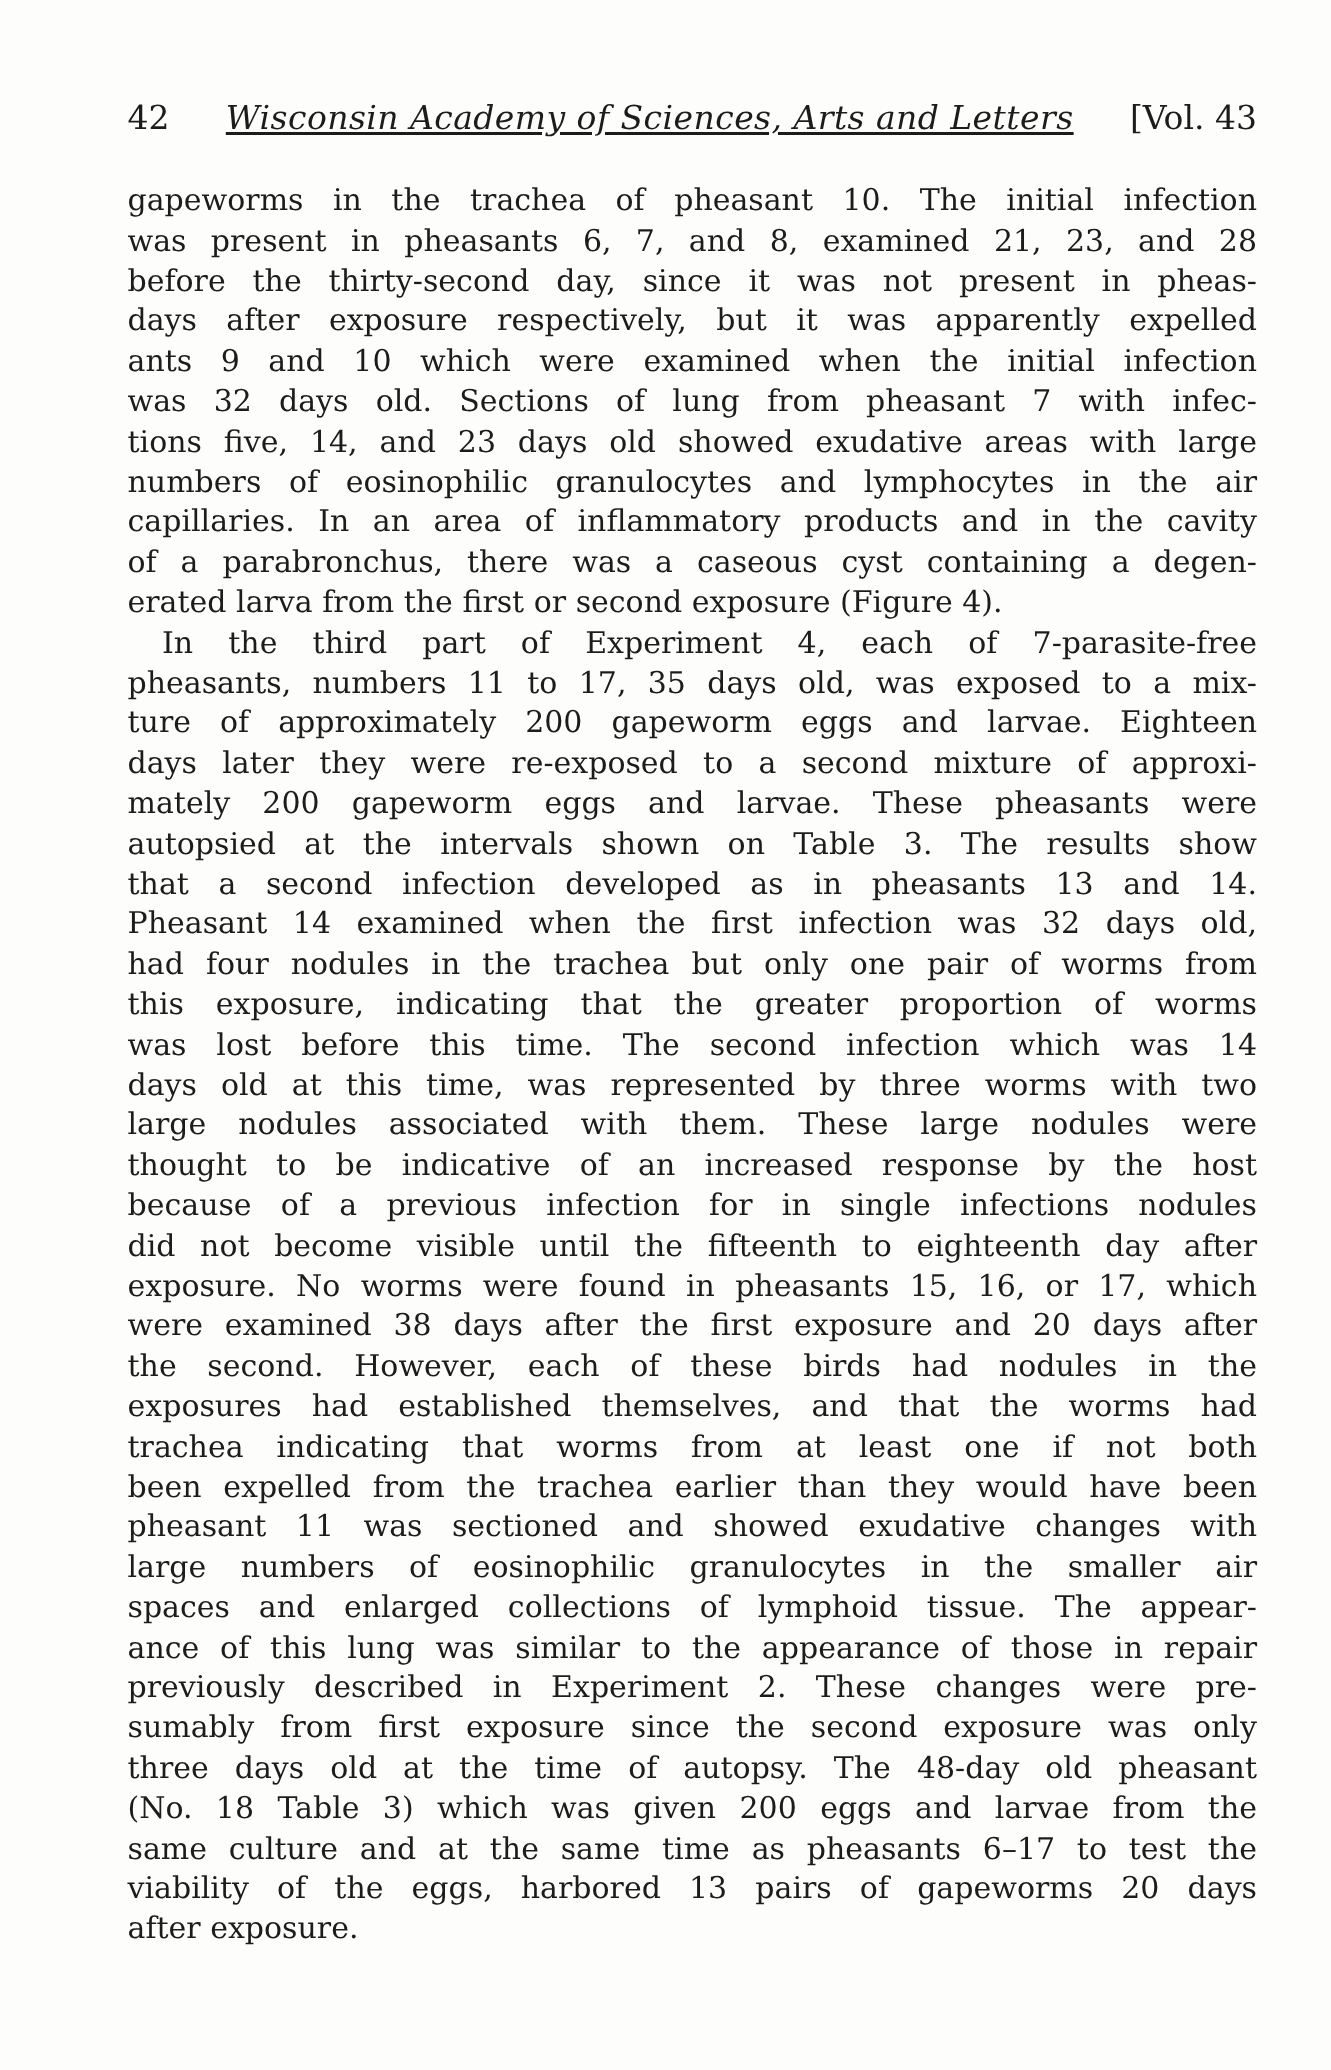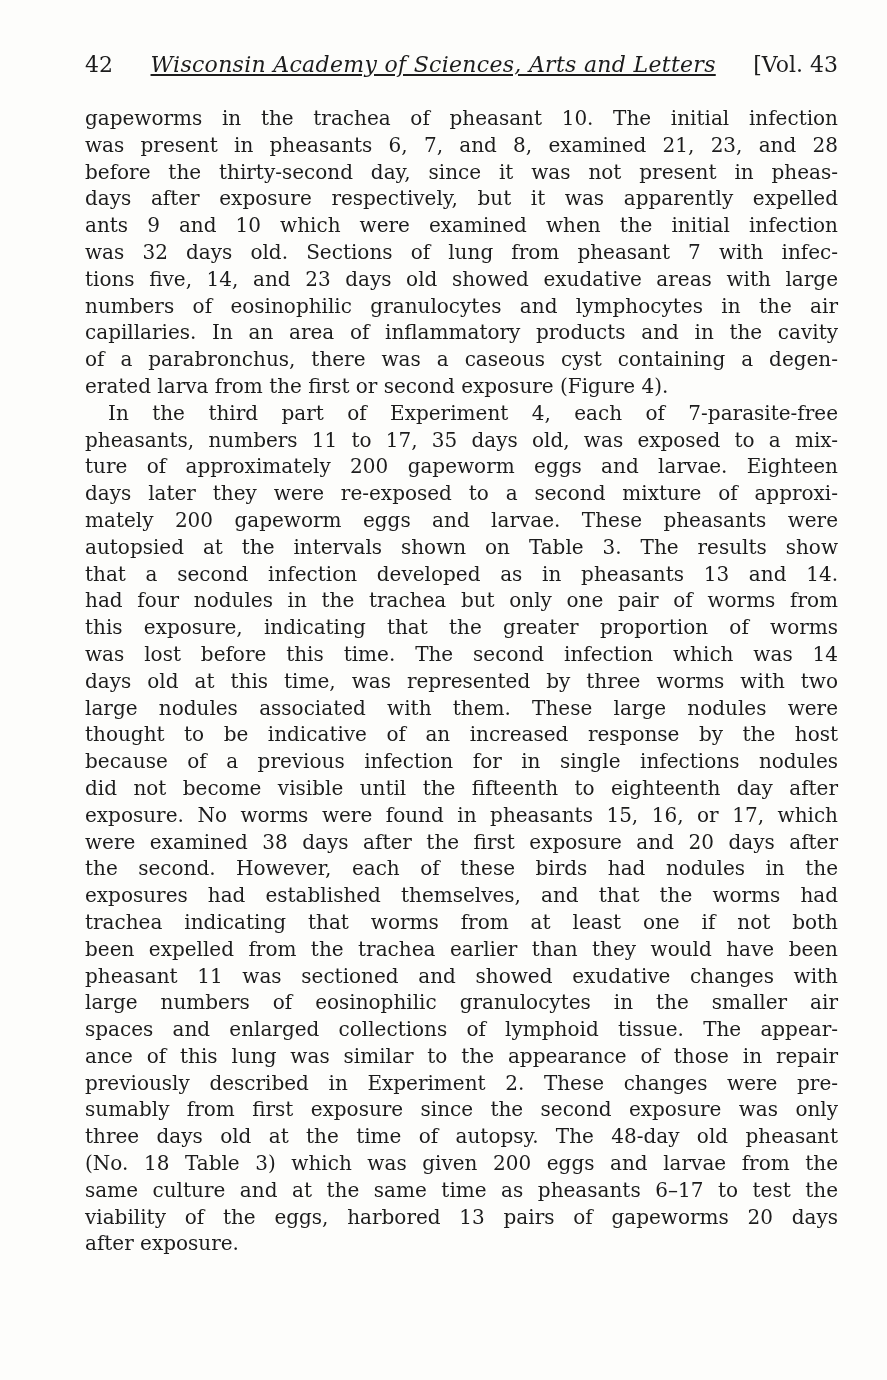--- a/index.html
+++ b/index.html
@@ -4,21 +4,21 @@
 <style>
   html, body { margin: 0; padding: 0; }
   body {
     width: 887px; height: 1380px;
     background: var(--paper, #fdfdfb);
     font-family: "DejaVu Serif", "Liberation Serif", serif;
     color: var(--ink, #1c1c1c);
     overflow: hidden;
   }
   .page { width: 887px; height: 1380px; position: relative; }
-  .content { width: 753px; margin-left: 85px; padding-top: 51px; }
+  .content { width: 753px; margin-left: 85px; padding-top: 66px; }
 
   .header {
     display: flex;
     justify-content: space-between;
     align-items: baseline;
     font-size: 22px;
     line-height: 28px;
     margin-bottom: 26px;
   }
   .running-title { font-style: italic; letter-spacing: 0.3px; text-decoration: underline; }
@@ -63,20 +63,21 @@
           <div class="line line-last">erated larva from the first or second exposure (Figure 4).</div>
         </div>
       <div class="para indent">
           <div class="line">In the third part of Experiment 4, each of 7-parasite-free</div>
           <div class="line">pheasants, numbers 11 to 17, 35 days old, was exposed to a mix-</div>
           <div class="line">ture of approximately 200 gapeworm eggs and larvae. Eighteen</div>
           <div class="line">days later they were re-exposed to a second mixture of approxi-</div>
           <div class="line">mately 200 gapeworm eggs and larvae. These pheasants were</div>
           <div class="line">autopsied at the intervals shown on Table 3. The results show</div>
           <div class="line">that a second infection developed as in pheasants 13 and 14.</div>
+          <div class="line">Pheasant 14 examined when the first infection was 32 days old,</div>
           <div class="line">had four nodules in the trachea but only one pair of worms from</div>
           <div class="line">this exposure, indicating that the greater proportion of worms</div>
           <div class="line">was lost before this time. The second infection which was 14</div>
           <div class="line">days old at this time, was represented by three worms with two</div>
           <div class="line">large nodules associated with them. These large nodules were</div>
           <div class="line">thought to be indicative of an increased response by the host</div>
           <div class="line">because of a previous infection for in single infections nodules</div>
           <div class="line">did not become visible until the fifteenth to eighteenth day after</div>
           <div class="line">exposure. No worms were found in pheasants 15, 16, or 17, which</div>
           <div class="line">were examined 38 days after the first exposure and 20 days after</div>

